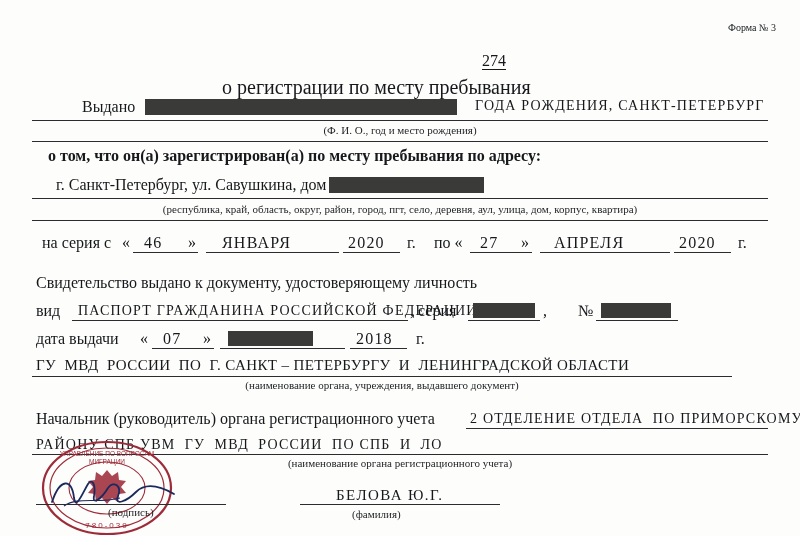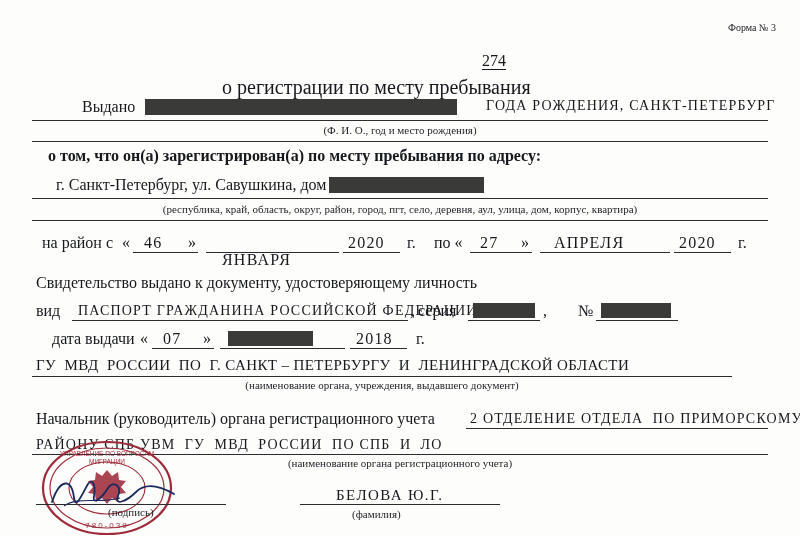--- a/index.html
+++ b/index.html
@@ -74,42 +74,42 @@
 
 <div id="page">
 
   <div class="abs form-no txt">Форма № 3</div>
 
   <div class="abs title-num txt">274</div>
   <div class="abs title-sub txt">о регистрации по месту пребывания</div>
 
   <div class="abs lbl txt" style="left:82px; top:98px;">Выдано</div>
   <div class="abs redact tall" style="left:145px; top:99px; width:312px;"></div>
-  <div class="abs lbl txt sp" style="left:486px; top:98px; font-size:14px;text-align:right;">ГОДА РОЖДЕНИЯ, САНКТ-ПЕТЕРБУРГ</div>
+  <div class="abs lbl txt sp" style="left:475px; top:98px; font-size:14px;text-align:right;">ГОДА РОЖДЕНИЯ, САНКТ-ПЕТЕРБУРГ</div>
   <div class="abs rule" style="left:32px; top:120px; width:736px;"></div>
 
   <div class="abs small txt center-note" style="left:32px; top:124px; width:736px;">(Ф. И. О., год и место рождения)</div>
   <div class="abs rule" style="left:32px; top:141px; width:736px;"></div>
 
   <div class="abs lbl txt" style="left:48px; top:147px;font-weight:bold;">о том, что он(а) зарегистрирован(а) по месту пребывания по адресу:</div>
 
   <div class="abs lbl txt" style="left:56px; top:176px;">г. Санкт-Петербург, ул. Савушкина, дом</div>
   <div class="abs redact tall" style="left:329px; top:177px; width:155px;"></div>
   <div class="abs rule" style="left:32px; top:198px; width:736px;"></div>
 
   <div class="abs small txt center-note" style="left:32px; top:203px; width:736px;">(республика, край, область, округ, район, город, пгт, село, деревня, аул, улица, дом, корпус, квартира)</div>
   <div class="abs rule" style="left:32px; top:220px; width:736px;"></div>
 
-  <div class="abs lbl txt" style="left:42px; top:234px;">на район с</div>
+  <div class="abs lbl txt" style="left:42px; top:234px;">на серия с</div>
   <div class="abs lbl txt" style="left:122px; top:234px;">«</div>
   <div class="abs lbl txt sp" style="left:144px; top:234px;">46</div>
   <div class="abs lbl txt" style="left:188px; top:234px;">»</div>
   <div class="abs rule" style="left:133px; top:252px; width:65px;"></div>
 
-  <div class="abs lbl txt sp" style="left:222px; top:234px;margin-top:17px;">ЯНВАРЯ</div>
+  <div class="abs lbl txt sp" style="left:222px; top:234px;">ЯНВАРЯ</div>
   <div class="abs rule" style="left:206px; top:252px; width:133px;"></div>
 
   <div class="abs lbl txt sp" style="left:348px; top:234px;">2020</div>
   <div class="abs rule" style="left:343px; top:252px; width:57px;"></div>
   <div class="abs lbl txt" style="left:407px; top:234px;">г.</div>
 
   <div class="abs lbl txt" style="left:434px; top:234px;">по «</div>
   <div class="abs lbl txt sp" style="left:480px; top:234px;">27</div>
   <div class="abs lbl txt" style="left:521px; top:234px;">»</div>
   <div class="abs rule" style="left:470px; top:252px; width:62px;"></div>
@@ -127,21 +127,21 @@
   <div class="abs txt sp" style="left:78px; top:303px; font-size:14px;">ПАСПОРТ ГРАЖДАНИНА РОССИЙСКОЙ ФЕДЕРАЦИИ</div>
   <div class="abs rule" style="left:72px; top:320px; width:336px;"></div>
   <div class="abs lbl txt" style="left:410px; top:302px;">, серия</div>
   <div class="abs redact" style="left:473px; top:303px; width:62px;"></div>
   <div class="abs rule" style="left:468px; top:320px; width:72px;"></div>
   <div class="abs lbl txt" style="left:543px; top:302px;">,</div>
   <div class="abs lbl txt" style="left:578px; top:302px;">№</div>
   <div class="abs redact" style="left:601px; top:303px; width:70px;"></div>
   <div class="abs rule" style="left:596px; top:320px; width:82px;"></div>
 
-  <div class="abs lbl txt" style="left:36px; top:330px;margin-left:16px;">дата выдачи</div>
+  <div class="abs lbl txt" style="left:36px; top:330px;">дата выдачи</div>
   <div class="abs lbl txt" style="left:140px; top:330px;">«</div>
   <div class="abs lbl txt sp" style="left:163px; top:330px;">07</div>
   <div class="abs lbl txt" style="left:203px; top:330px;">»</div>
   <div class="abs rule" style="left:152px; top:348px; width:62px;"></div>
   <div class="abs redact" style="left:228px; top:331px; width:85px;"></div>
   <div class="abs rule" style="left:220px; top:348px; width:125px;"></div>
   <div class="abs lbl txt sp" style="left:356px; top:330px;">2018</div>
   <div class="abs rule" style="left:350px; top:348px; width:57px;"></div>
   <div class="abs lbl txt" style="left:416px; top:330px;">г.</div>
 

